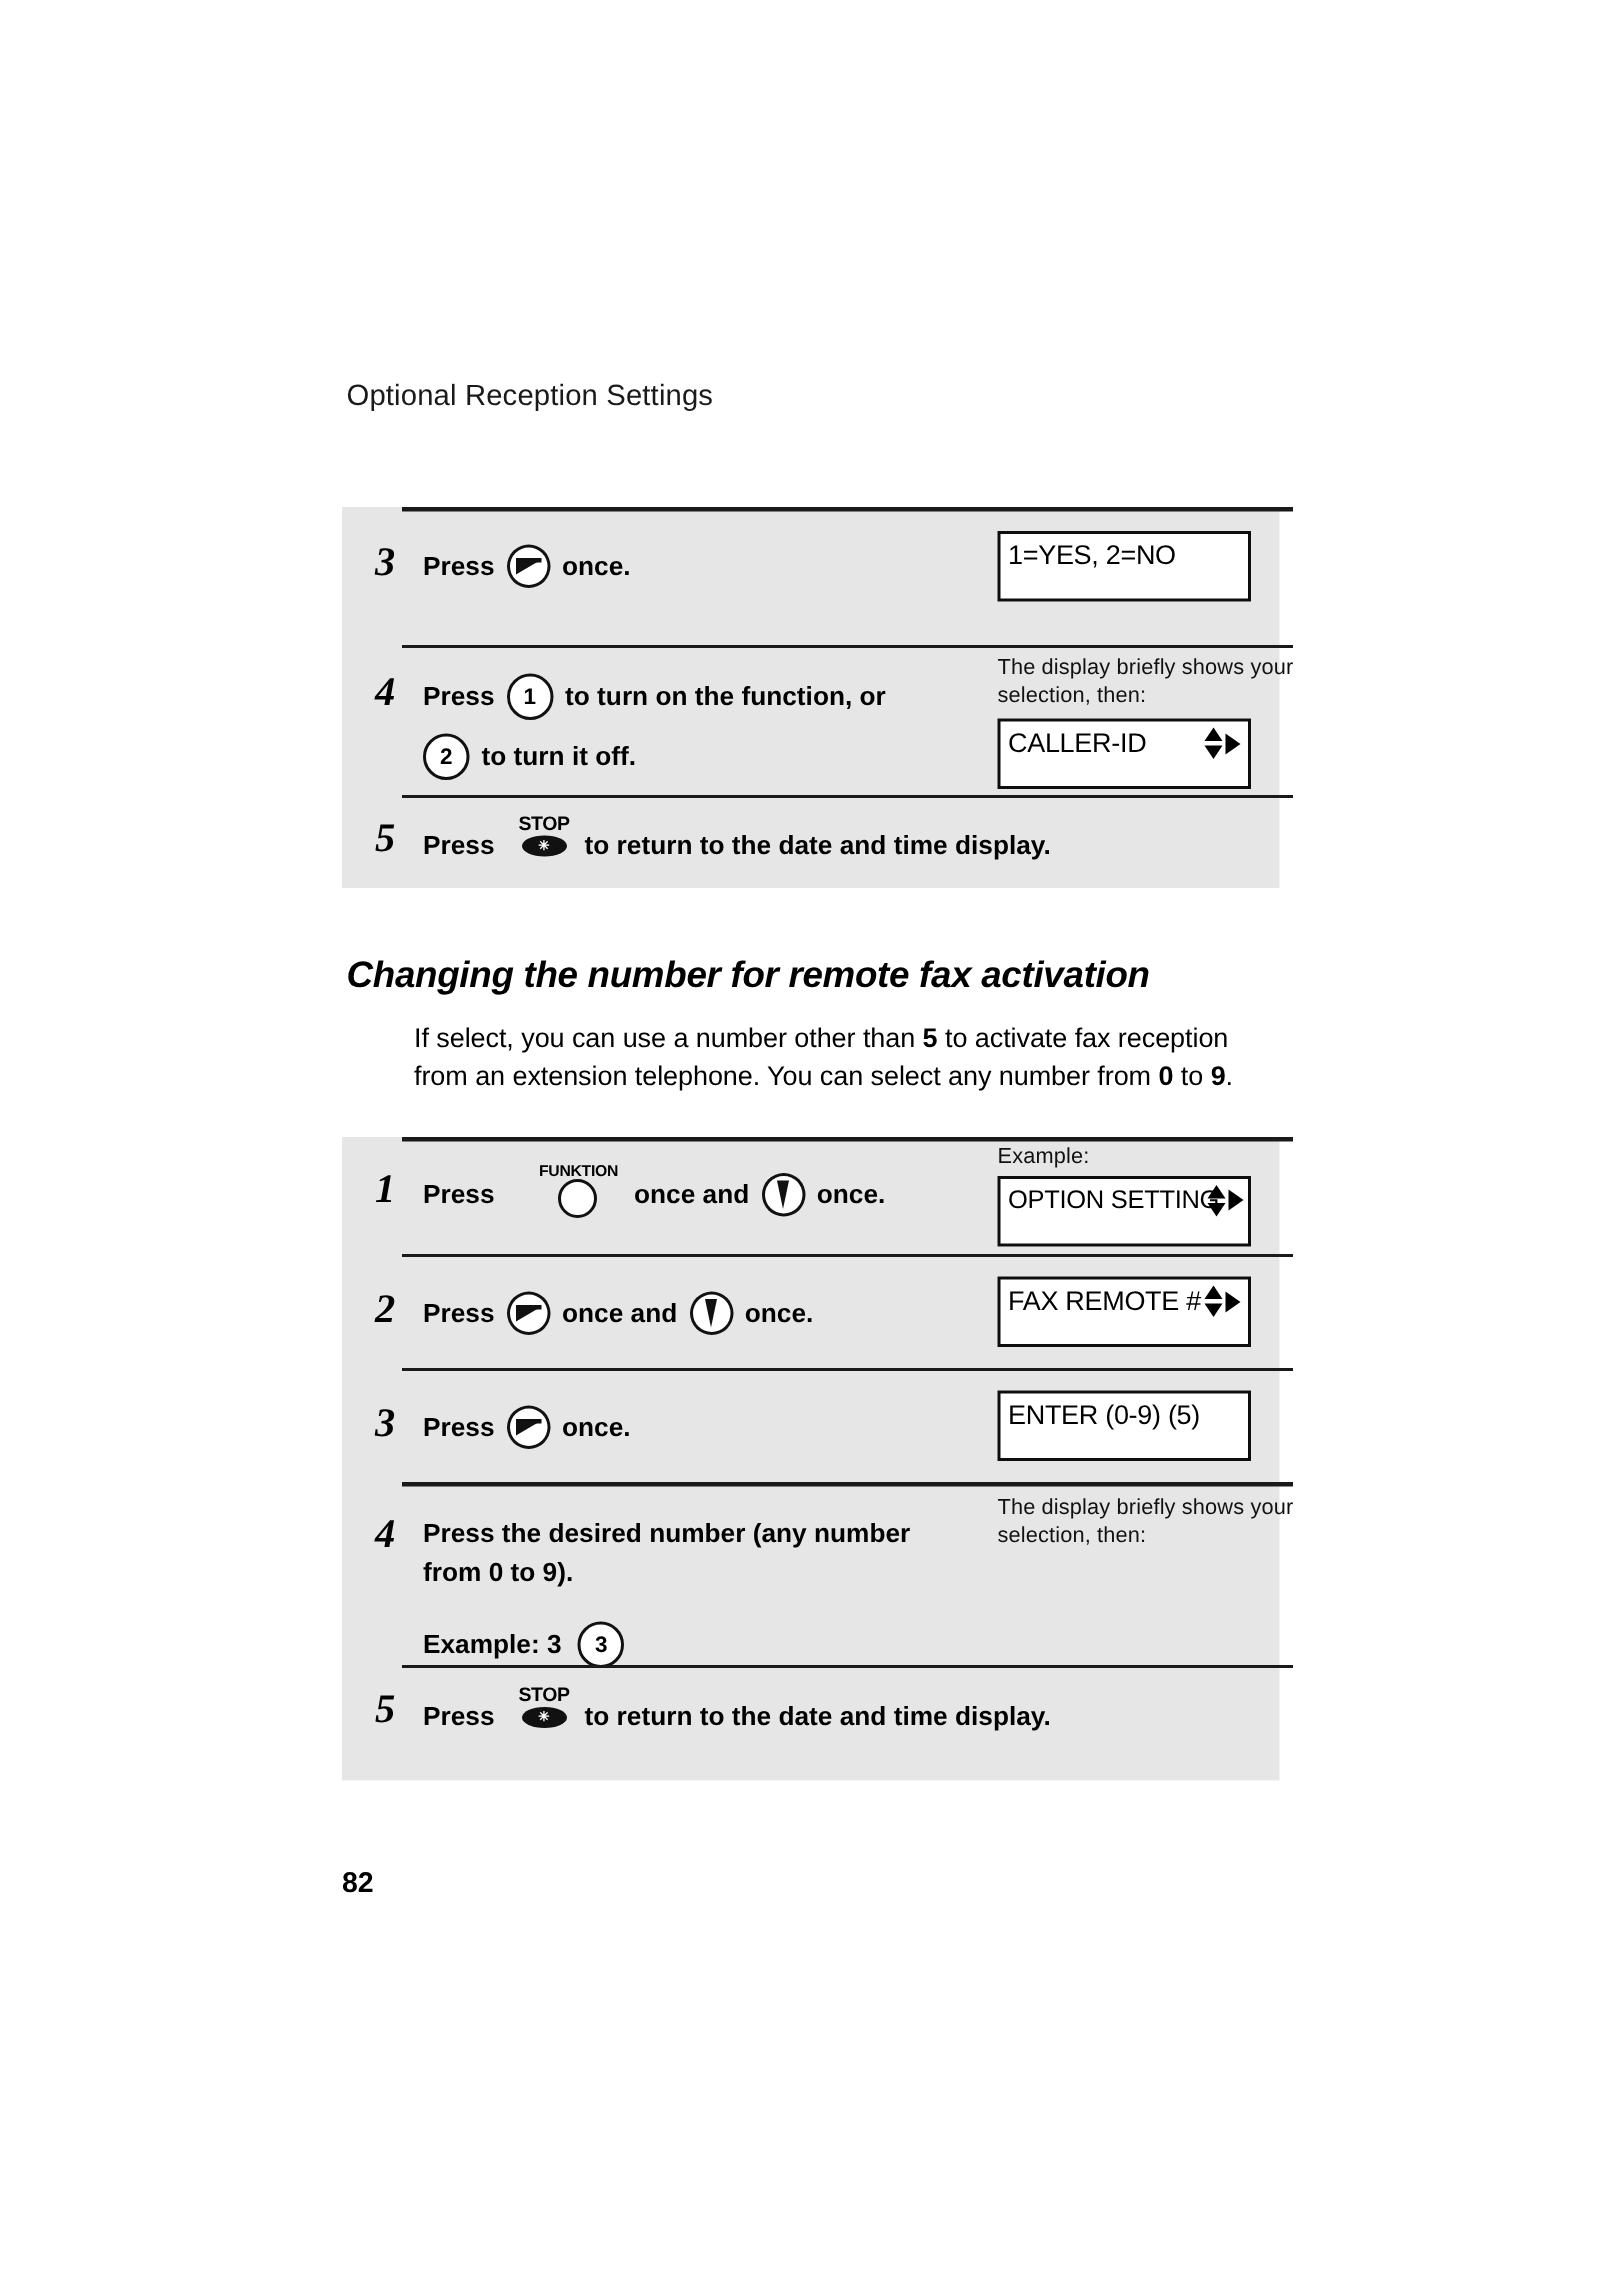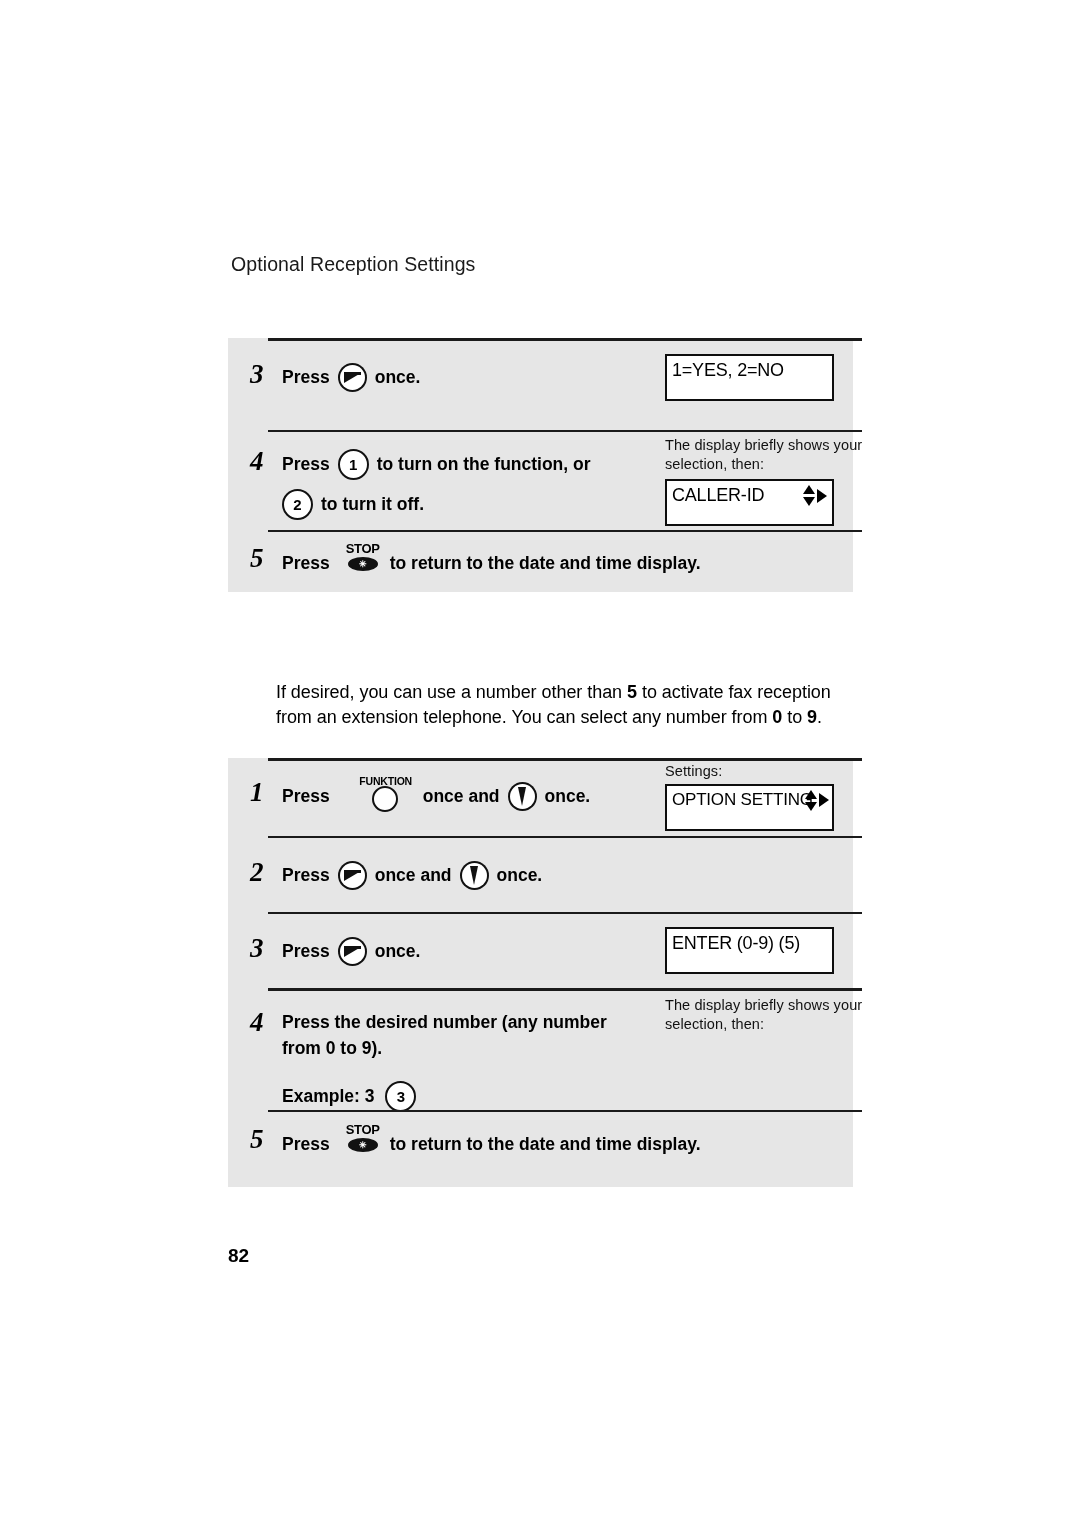--- a/index.html
+++ b/index.html
@@ -403,23 +403,24 @@
             <span class="pill"></span>
           </span>
           <span class="gap-s"></span>
           <span style="position:relative; top:5px;">to return to the date and time display.</span>
         </div>
       </div>
     </div>
 
   </div>
 
+  <div class="section-heading">Changing the number for remote fax activation</div>
 
   <div class="body-para">
-    <span>If desired, you can use a number other than </span><b>5</b><span> to activate fax reception from an extension telephone. You can select any number from </span><b>0</b><span> to </span><b>9</b><span>.</span>
+    <span>If select, you can use a number other than </span><b>5</b><span> to activate fax reception from an extension telephone. You can select any number from </span><b>0</b><span> to </span><b>9</b><span>.</span>
   </div>
 
   <div class="steps-block" id="block-2">
 
     <div class="step-row" style="position:absolute; left:0; top:0; height:78px;">
       <div class="rule thick"></div>
       <div class="step-num" style="top:21px;">1</div>
       <div class="step-body" style="top:17px;">
         <div class="step-line">
           <span style="position:relative; top:5px;">Press</span>
@@ -433,21 +434,21 @@
           <span class="gap"></span>
           <span class="key-down" style="position:relative; top:4px;">
             <span class="inner"></span>
               <span class="tri"></span>
           </span>
           <span class="gap"></span>
           <span style="position:relative; top:5px;">once.</span>
         </div>
       </div>
       <div class="disp-col" style="top:4px;">
-        <div class="disp-note">Settings:</div>
+        <div class="disp-note">Example:</div>
         <div class="lcd" style="margin-top:3px;">
           <div class="lcd-text small">OPTION SETTING</div>
           <div class="lcd-arrows tight">
             <span class="ud"></span>
             <span class="rt"></span>
           </div>
         </div>
       </div>
     </div>
 
@@ -467,20 +468,29 @@
           <span>once and</span>
           <span class="gap"></span>
           <span class="key-down">
             <span class="inner"></span>
               <span class="tri"></span>
           </span>
           <span class="gap"></span>
           <span>once.</span>
         </div>
       </div>
+      <div class="disp-col" style="top:15px;">
+        <div class="lcd">
+          <div class="lcd-text">FAX REMOTE #</div>
+          <div class="lcd-arrows">
+            <span class="ud"></span>
+            <span class="rt"></span>
+          </div>
+        </div>
+      </div>
     </div>
 
     <div class="step-row" style="position:absolute; left:0; top:154px; height:76px;">
       <div class="rule"></div>
       <div class="step-num" style="top:23px;">3</div>
       <div class="step-body" style="top:25px;">
         <div class="step-line">
           <span>Press</span>
           <span class="gap"></span>
           <span class="key-start">

